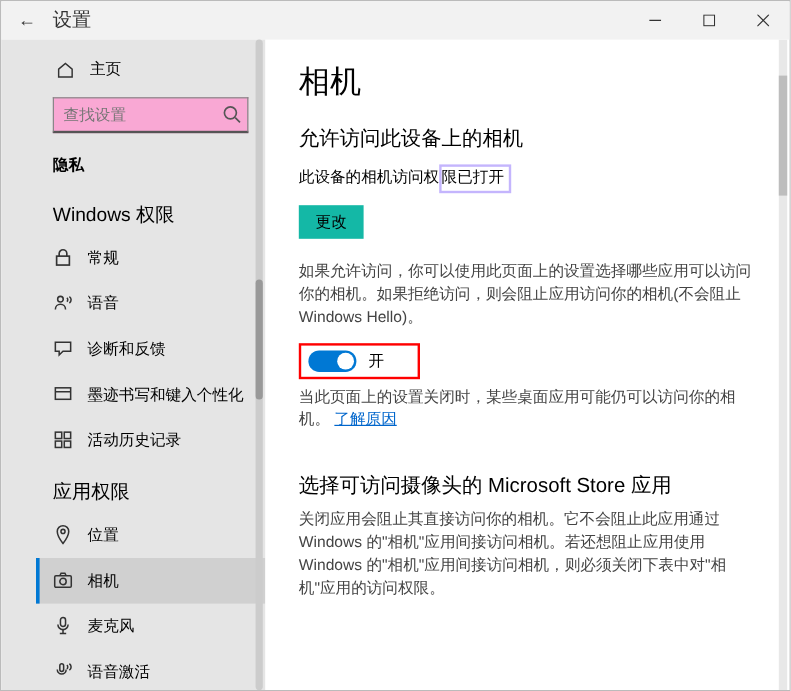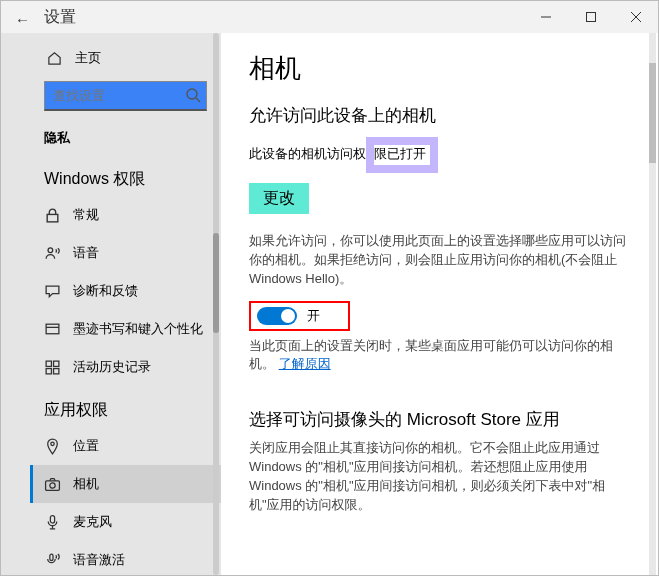--- a/index.html
+++ b/index.html
@@ -12,38 +12,38 @@
     .tb-title { font-size: 16px; color: #333; }
     .tb-right { display: flex; }
     .wbtn { width: 45px; height: 32px; display: flex; align-items: center; justify-content: center; color: #333; }
     .wbtn svg { width: 10px; height: 10px; }
     .body { flex: 1; display: flex; min-height: 0; }
     .sidebar { width: 220px; background: #e5e5e5; display: flex; flex-direction: column; position:relative;padding-left:29px; }
     .side-pad { padding: 10px 14px; flex-shrink: 0; }
     .home-row { display:flex; align-items:center; gap:12px; padding: 6px 0 10px 2px; }
     .home-icon { width:15px; height:15px; }
     .search { margin-top:4px; position:relative; }
-    .search input { width: 100%; height: 30px; border: 1px solid #888; border-bottom: 2px solid #555; background:#3b82f6; padding: 0 30px 0 8px; font-size: 13px; }
+    .search input { width: 100%; height: 30px; border: 1px solid #888; border-bottom: 2px solid #555; background:#f9a8d4; padding: 0 30px 0 8px; font-size: 13px; }
     .search .srch-icon { position:absolute; right:6px; top:6px; color:#555; }
     .side-section-title { font-weight:600; padding: 8px 14px 8px 14px; }
     .side-label { color:#000000; font-size:16px; padding: 14px 14px 6px 14px; }
-    .nav-item { display:flex; align-items:center; gap:12px; padding: 10px 14px; cursor:pointer; }
+    .nav-item { display:flex; align-items:flex-start; gap:12px; padding: 10px 14px; cursor:pointer; }
     .nav-item.sel { background:#d0d0d0; border-left:3px solid #0078d4; padding-left:11px; }
     .nav-icn { width:17px; height:17px; flex:0 0 17px; color:#333; display:flex; align-items:center; justify-content:center; }
     .nav-list { flex:1; overflow:hidden; }
     .scrollbar { position:absolute; right:2px; top:0; bottom:0; width:6px; background:#ccc; border-radius:3px; }
     .scrollbar .thumb { position:absolute; right:0; left:0; top:200px; height:100px; background:#999; border-radius:3px; }
     .content { flex:1; padding: 18px 28px 0 28px; overflow:hidden; position:relative; }
     h1 { font-size: 26px; font-weight:400; margin-bottom: 18px; }
     h2 { font-size: 17px; font-weight:500; margin-bottom: 8px; margin-top:10px; }
     p { font-size: 13px; color:#444; line-height:1.45; margin-bottom:6px; }
     .link { color:#0066cc;text-decoration:underline; }
     .status-line { margin:10px 0 6px 0; }
-    .redbox { border:8px solid #c4b5fd; display:inline-block; padding:0 4px 2px 0; }
-    .btn-change { display:inline-block; background:#5eead4; padding:5px 14px; font-size:16px; margin-top:4px;font-family:Liberation Mono, monospace;}
+    .redbox { border:2px solid #c4b5fd; display:inline-block; padding:0 4px 2px 0; }
+    .btn-change { display:inline-block; background:#14b8a6; padding:5px 14px; font-size:13px; margin-top:4px;font-family:Liberation Mono, monospace;}
     .redbox-toggle { border:2px solid #ff0000; display:inline-flex; align-items:center; padding:4px 28px 4px 6px; margin:6px 0;}
     .toggle { width: 40px; height: 18px; border-radius: 10px; background: #0078d4; position: relative; margin-right: 10px; flex:0 0 40px;}
     .toggle .knob { position:absolute; right:2px; top:2px; width:14px; height:14px; border-radius:50%; background:#fff; }
     .content-scroll { position:absolute; right:2px; top:0; bottom:0; width:7px; background:#e8e8e8; }
     .content-scroll .cs-thumb { position:absolute; left:0; right:0; top:30px; height:100px; background:#bdbdbd; }
   </style>
 </head>
 <body>
 
 <div class="window">

